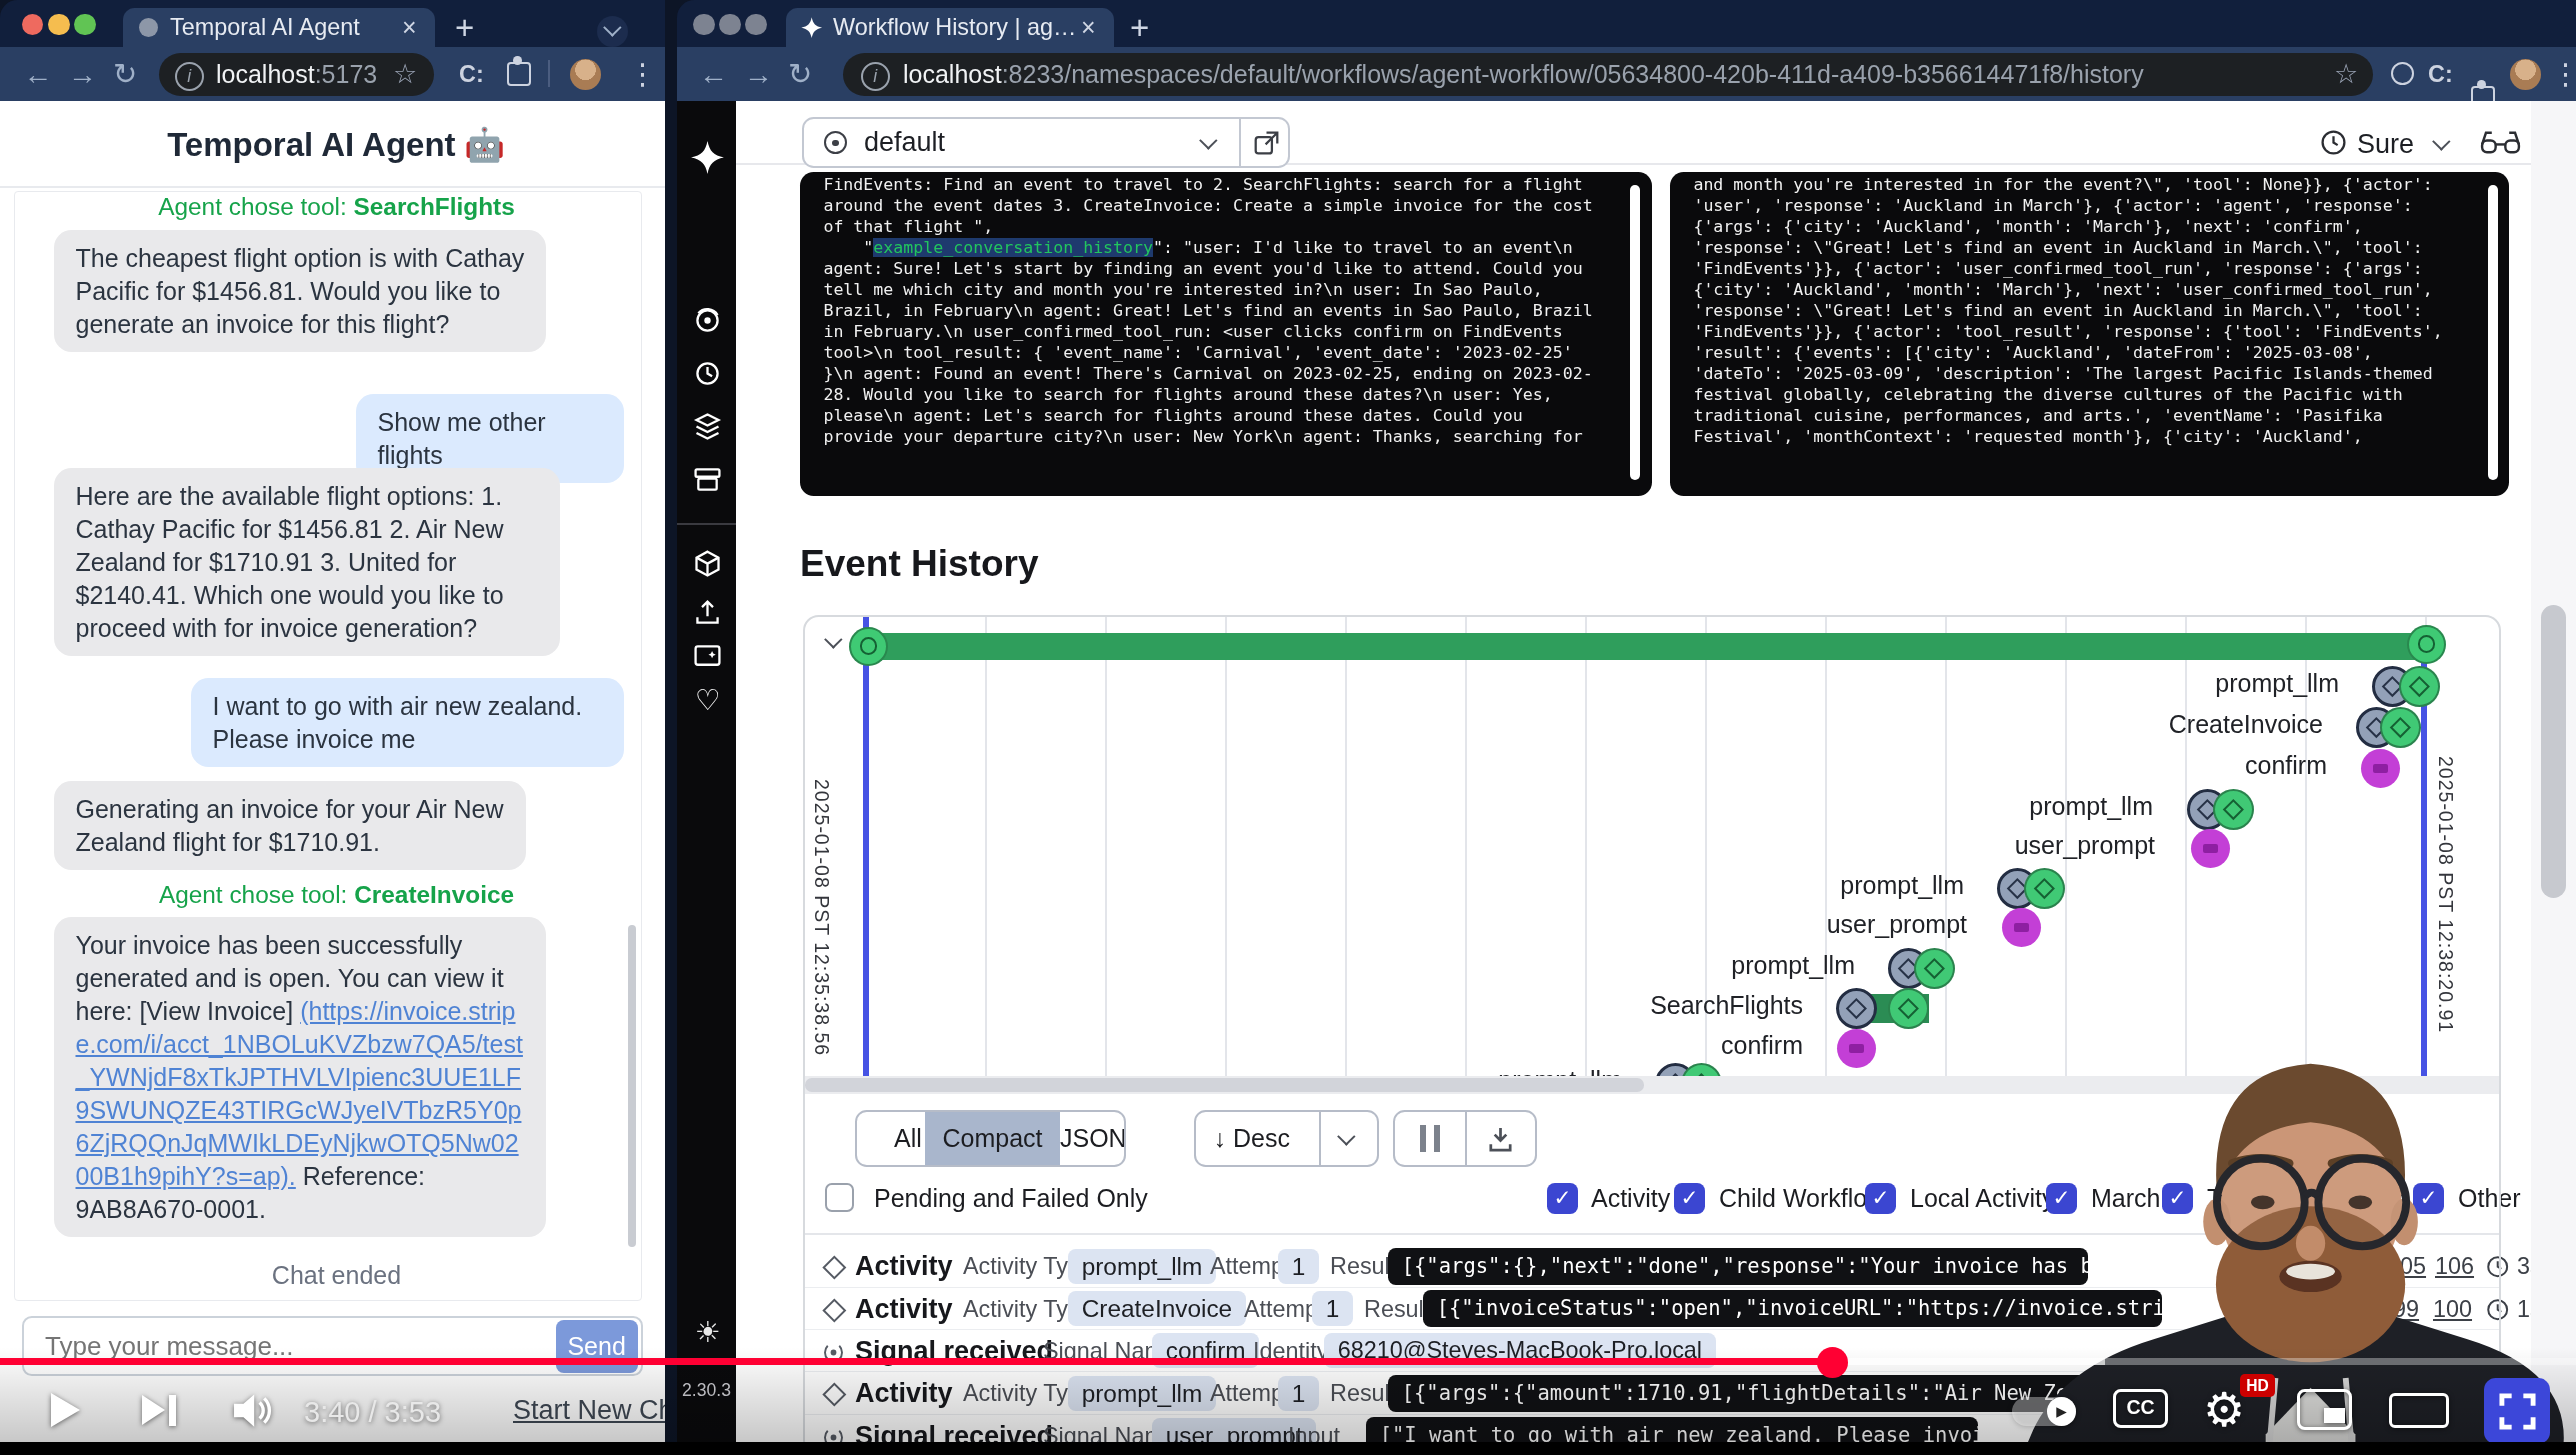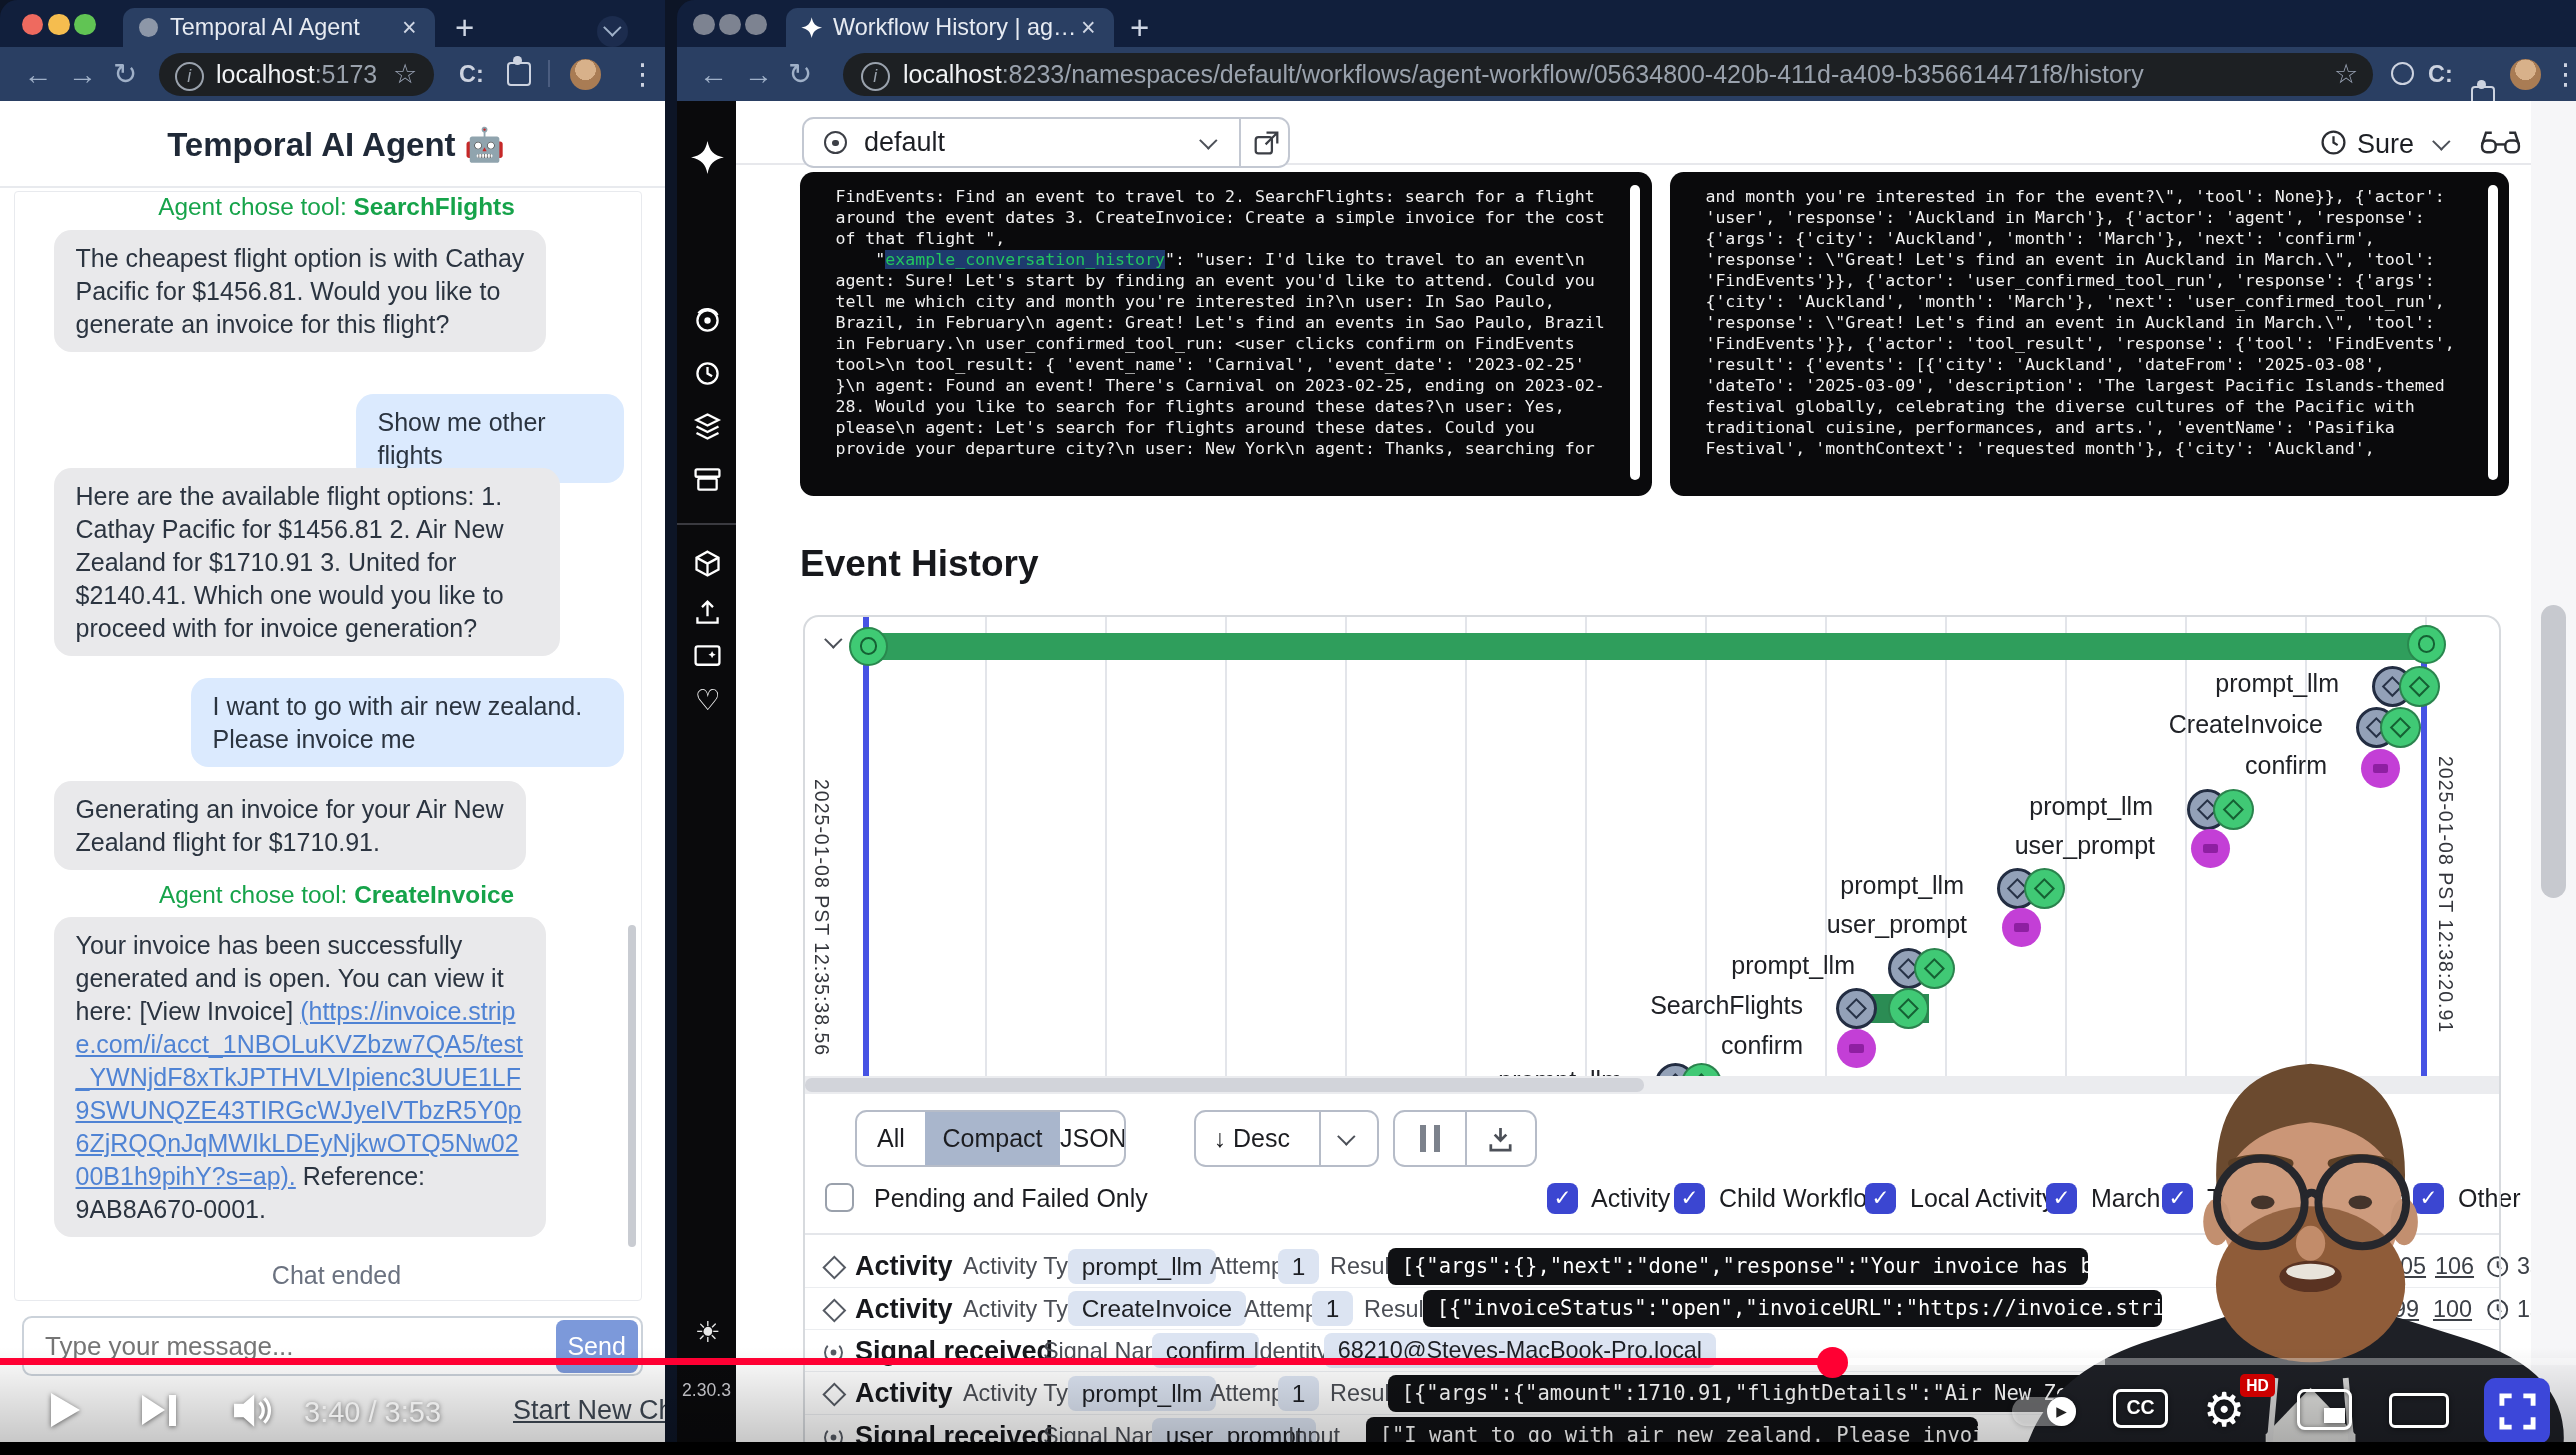--- a/index.html
+++ b/index.html
@@ -26,21 +26,21 @@
   
   .bubble{border-radius:17.6px;padding:11.7px 21.5px;font-size:25px;line-height:33px;color:#2b3440;}
   .bubble.agent{background:#e9e9eb;}
   .bubble.user{background:#dbeafe;}
   .caption{font-size:24.4px;color:#16a34a;text-align:center;width:673px;}
   .caption b{font-weight:bold;}
   .chatlink{color:#4f83d4;text-decoration:underline;word-break:break-all;}
   
   .chev{display:inline-block;width:10.7px;height:10.7px;border-right:2.9px solid #4c5058;border-bottom:2.9px solid #4c5058;transform:rotate(45deg);}
   .codepanel{background:#0a0a0c;border-radius:13.7px;overflow:hidden;}
-  .codepanel pre{margin:12px;padding:2px 23.4px;font-family:"DejaVu Sans Mono",monospace;font-size:16.6px;line-height:21px;color:#f1f1f1;white-space:pre;}
+  .codepanel pre{margin:0;padding:2px 23.4px;font-family:"DejaVu Sans Mono",monospace;font-size:16.6px;line-height:21px;color:#f1f1f1;white-space:pre;}
   .hl{color:#22c55e;background:#1e3a6e;}
   .vscroll{width:9.8px;background:#ffffff;border-radius:4.9px;}
   .seg{font-size:25px;color:#1c1d21;text-align:center;line-height:53px;}
   .chiplite{background:#dce4f2;border-radius:7.8px;font-size:24.4px;color:#1d1f24;line-height:35px;padding:0 13.7px;white-space:nowrap;}
   .chipdark{background:#101114;border-radius:7.8px;font-family:"DejaVu Sans Mono",monospace;font-size:20.5px;color:#fff;line-height:37px;padding:0 13.7px;white-space:nowrap;overflow:hidden;}
   .rowlabel{font-weight:bold;font-size:27px;color:#17181c;line-height:42px;}
   .fieldlabel{font-size:23.4px;color:#4b4e55;line-height:42px;}
   .eid{font-size:23.4px;color:#3c4047;text-decoration:underline;line-height:42px;}
   .cb{width:31px;height:31px;border-radius:7.8px;background:#3b46d1;color:#fff;font-size:21.5px;text-align:center;line-height:31px;}
   .cb-label{font-size:25px;color:#1c1d21;line-height:31px;}
@@ -341,21 +341,21 @@
   <div class="mk green" style="left:876px;top:446px;">
       <i></i>
     </div>
 </div>
 <div class="abs ts-vert" style="left:810px;top:779px;">2025-01-08 PST 12:35:38.56</div>
 <div class="abs ts-vert" style="left:2434px;top:756px;">2025-01-08 PST 12:38:20.91</div>
 <div class="abs" style="left:805px;top:1076px;width:1694px;height:17.6px;background:#ebecef;"></div>
 <div class="abs" style="left:805px;top:1078px;width:839px;height:13.7px;background:#d2d4da;border-radius:6.8px;"></div>
 
 <div class="abs" style="left:855px;top:1110px;width:271px;height:57px;border:2px solid #b6bcc8;border-radius:11.7px;box-sizing:border-box;overflow:hidden;">
-  <div class="seg" style="position:absolute;left:0;width:68px;height:68px;">All</div>
+  <div class="seg" style="position:absolute;left:17px;width:68px;height:68px;">All</div>
   <div class="seg" style="position:absolute;left:68px;width:135px;height:53px;background:#a9b6cc;">Compact</div>
   <div class="seg" style="position:absolute;left:203px;width:66px;height:53px;">JSON</div>
 </div>
 <div class="abs" style="left:1194px;top:1110px;width:185px;height:57px;border:2px solid #b6bcc8;border-radius:11.7px;box-sizing:border-box;">
   <span style="position:absolute;left:17.6px;top:11.7px;font-size:25px;color:#1c1d21;">↓ <span>Desc</span></span>
   <span class="abs" style="left:123px;top:0;width:2px;height:53px;background:#b6bcc8;"></span>
   <span class="abs chev" style="left:144px;top:17.6px;"></span>
 </div>
 <div class="abs" style="left:1393px;top:1110px;width:144px;height:57px;border:2px solid #b6bcc8;border-radius:11.7px;box-sizing:border-box;">
   <span class="abs" style="left:25px;top:12.7px;width:5.9px;height:27px;background:#7c828c;"></span>

